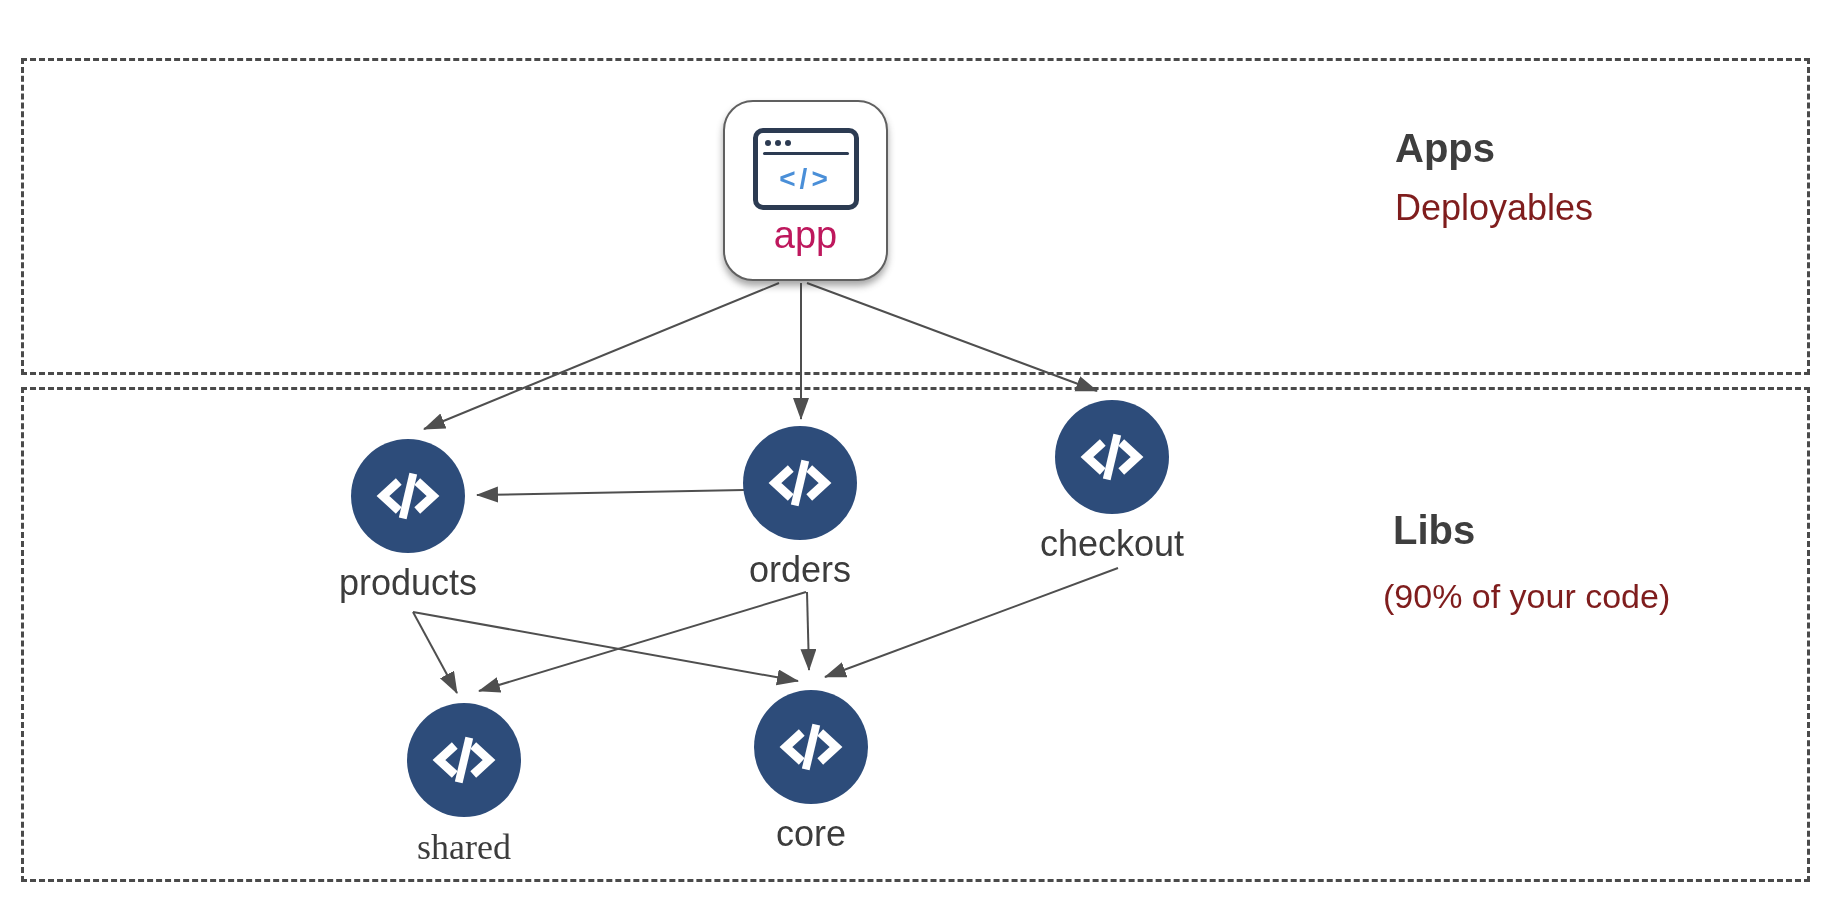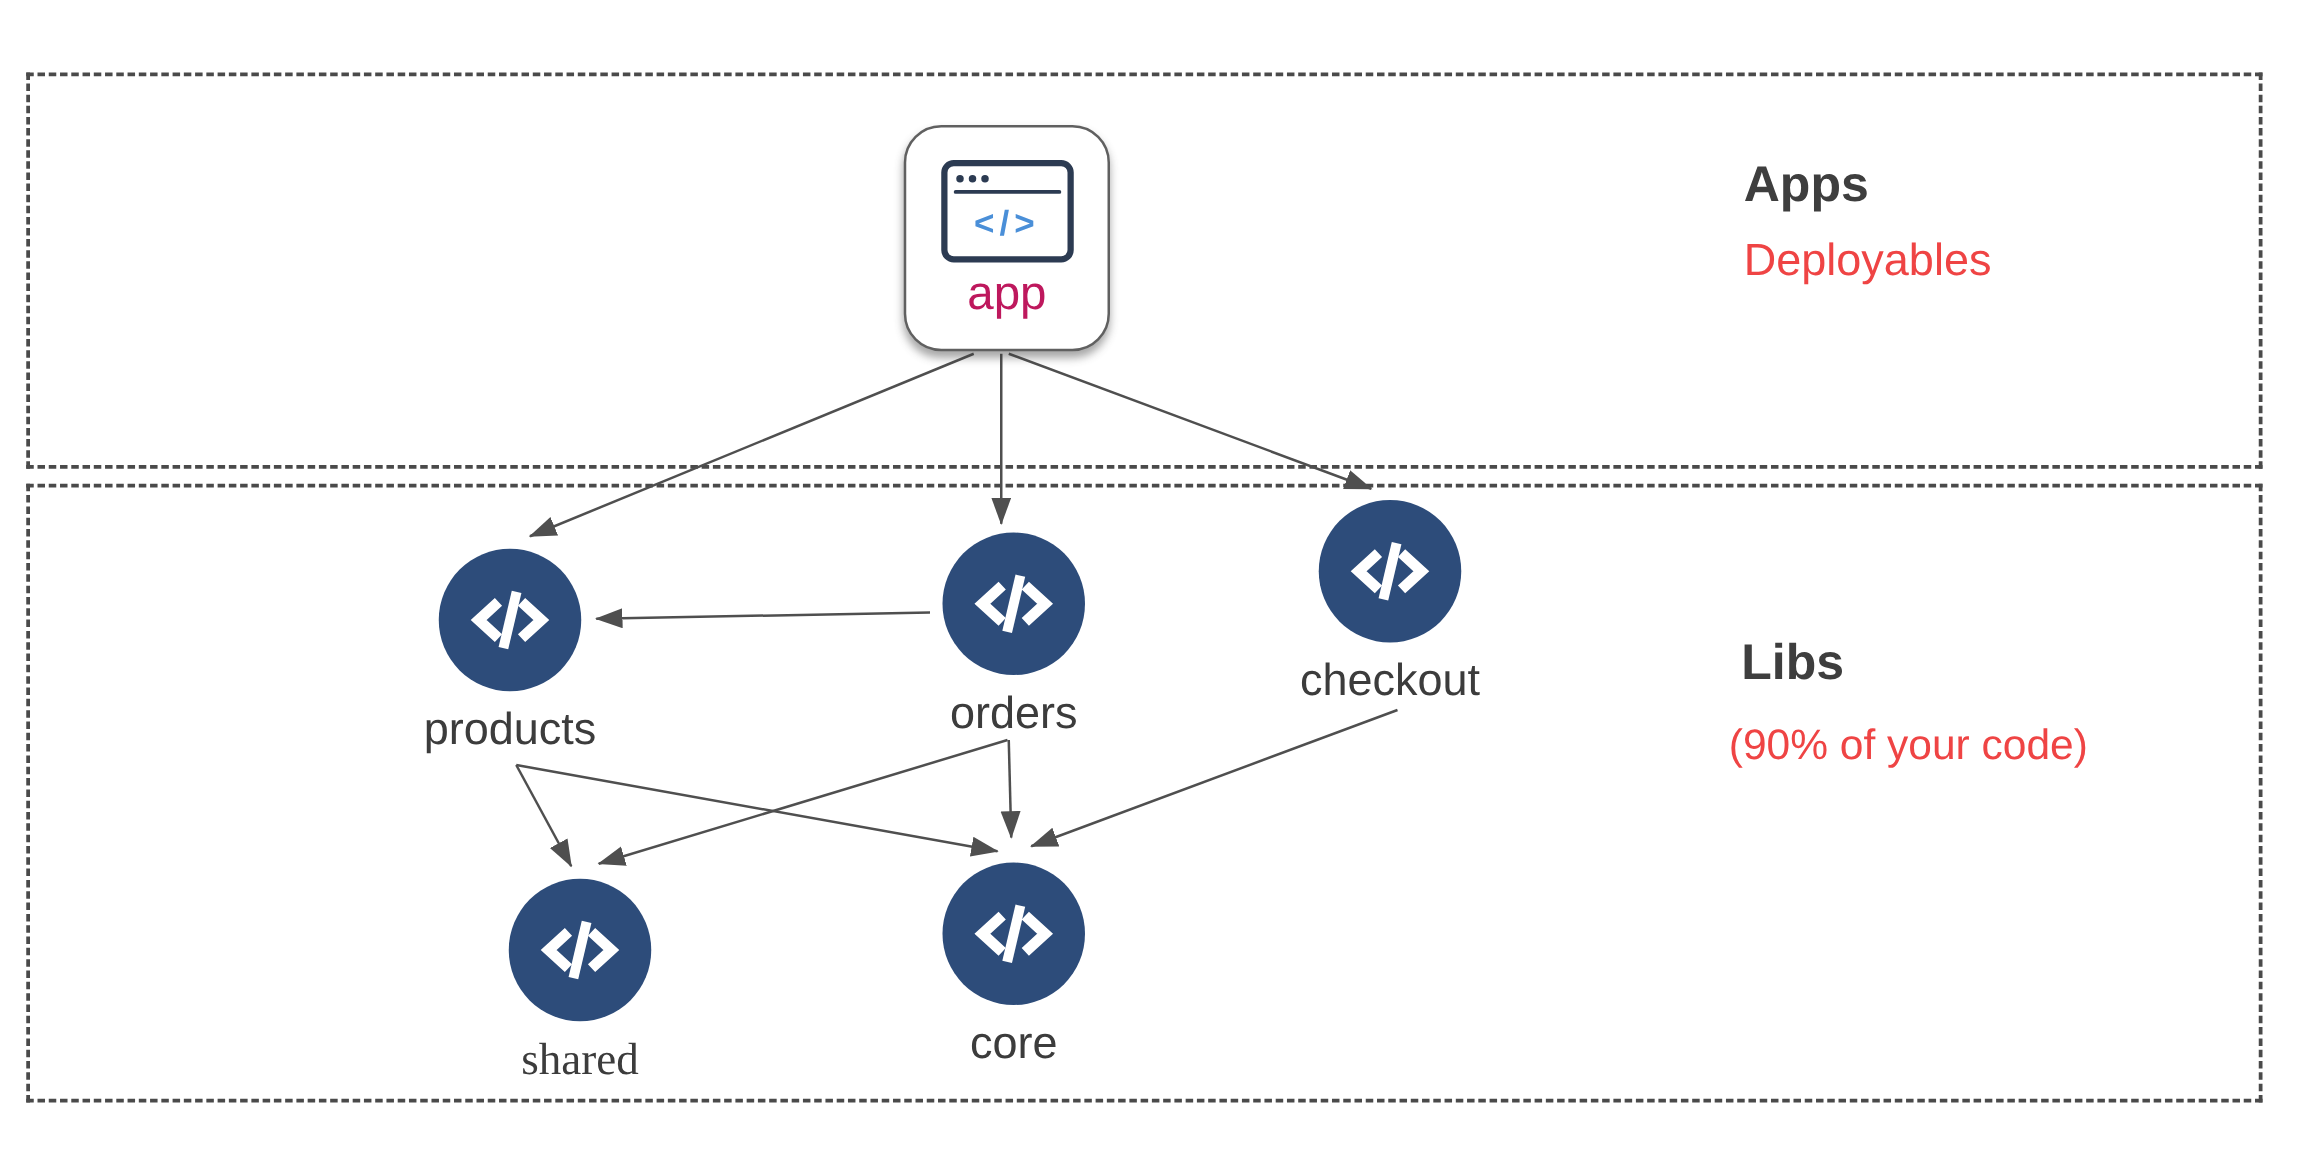--- a/index.html
+++ b/index.html
@@ -26,21 +26,21 @@
     position: absolute;
     font-size: 40px;
     font-weight: bold;
     color: #3e3e3e;
     line-height: 1.1;
   }
   .section-subtitle {
     position: absolute;
     font-size: 36px;
     font-weight: normal;
-    color: #ef4444;
+    color: #7f1d1d;
     line-height: 1.1;
   }
   .apps-title    { left: 1395px; top: 126px; }
   .apps-subtitle { left: 1395px; top: 188px; }
   .libs-title    { left: 1393px; top: 508px; }
   .libs-subtitle { left: 1383px; top: 578px; font-size: 34px; }
 
   
   svg.edges {
     position: absolute;
@@ -124,21 +124,21 @@
     align-items: center;
     justify-content: center;
   }
   .lib-label {
     margin-top: 9px;
     font-size: 36px;
     color: #3c3c3c;
     white-space: nowrap;
   }
   .node-products { left: 351px;  top: 439px; text-align: right; }
-  .node-orders   { left: 743px;  top: 426px; margin-left: 11px; }
+  .node-orders   { left: 743px;  top: 426px; }
   .node-checkout { left: 1055px; top: 400px; }
   .node-shared   { left: 407px;  top: 703px; font-family: Liberation Serif, serif; }
   .node-core     { left: 754px;  top: 690px; }
 </style>
 </head>
 <body>
 
 <div class="stage">
 
   <div class="section-box box-apps"></div>

